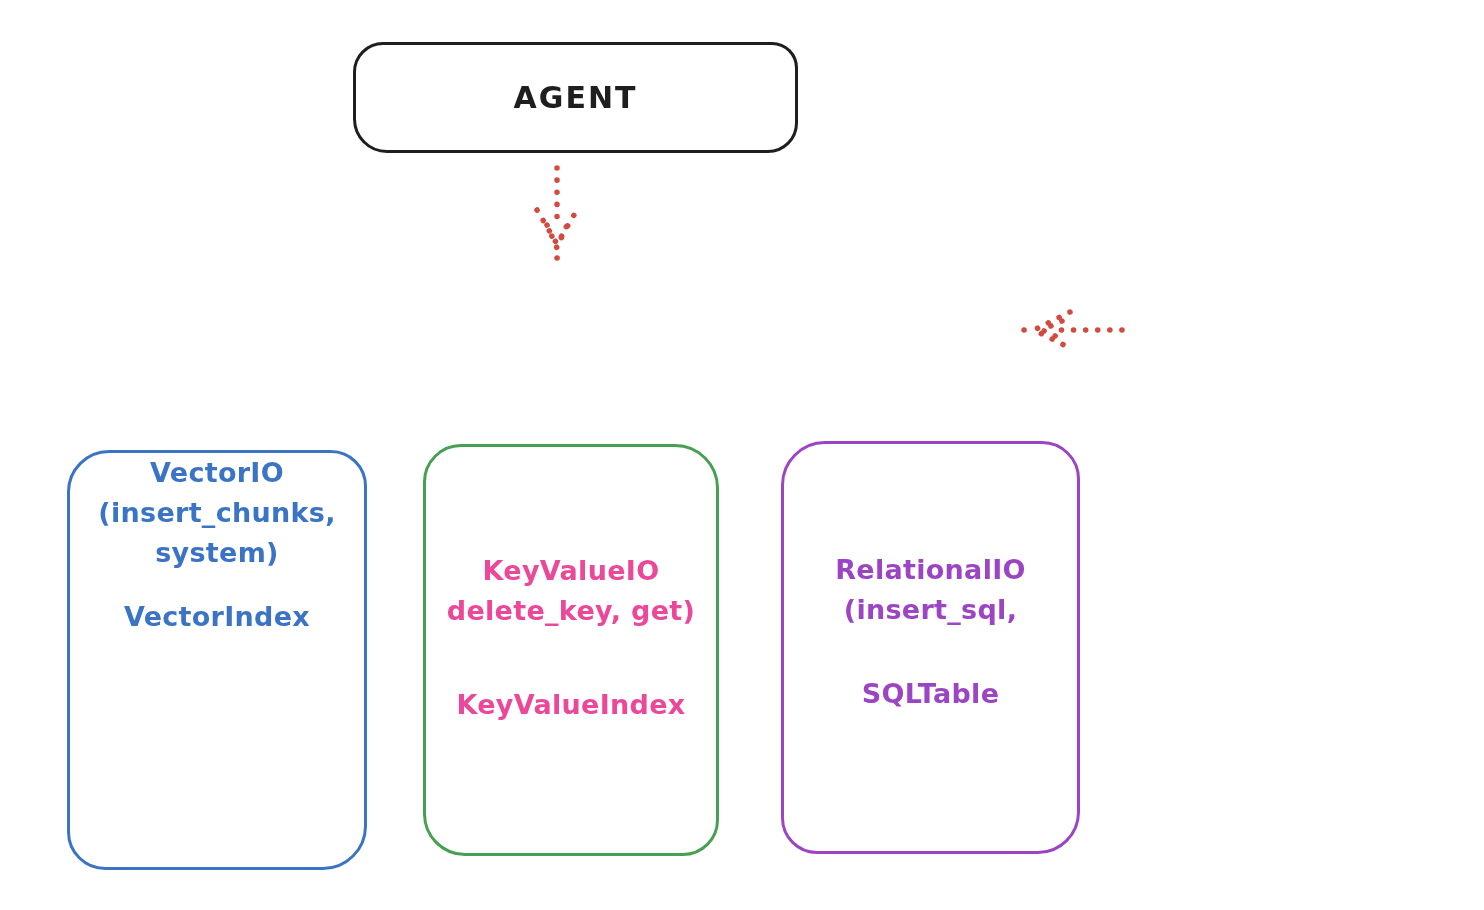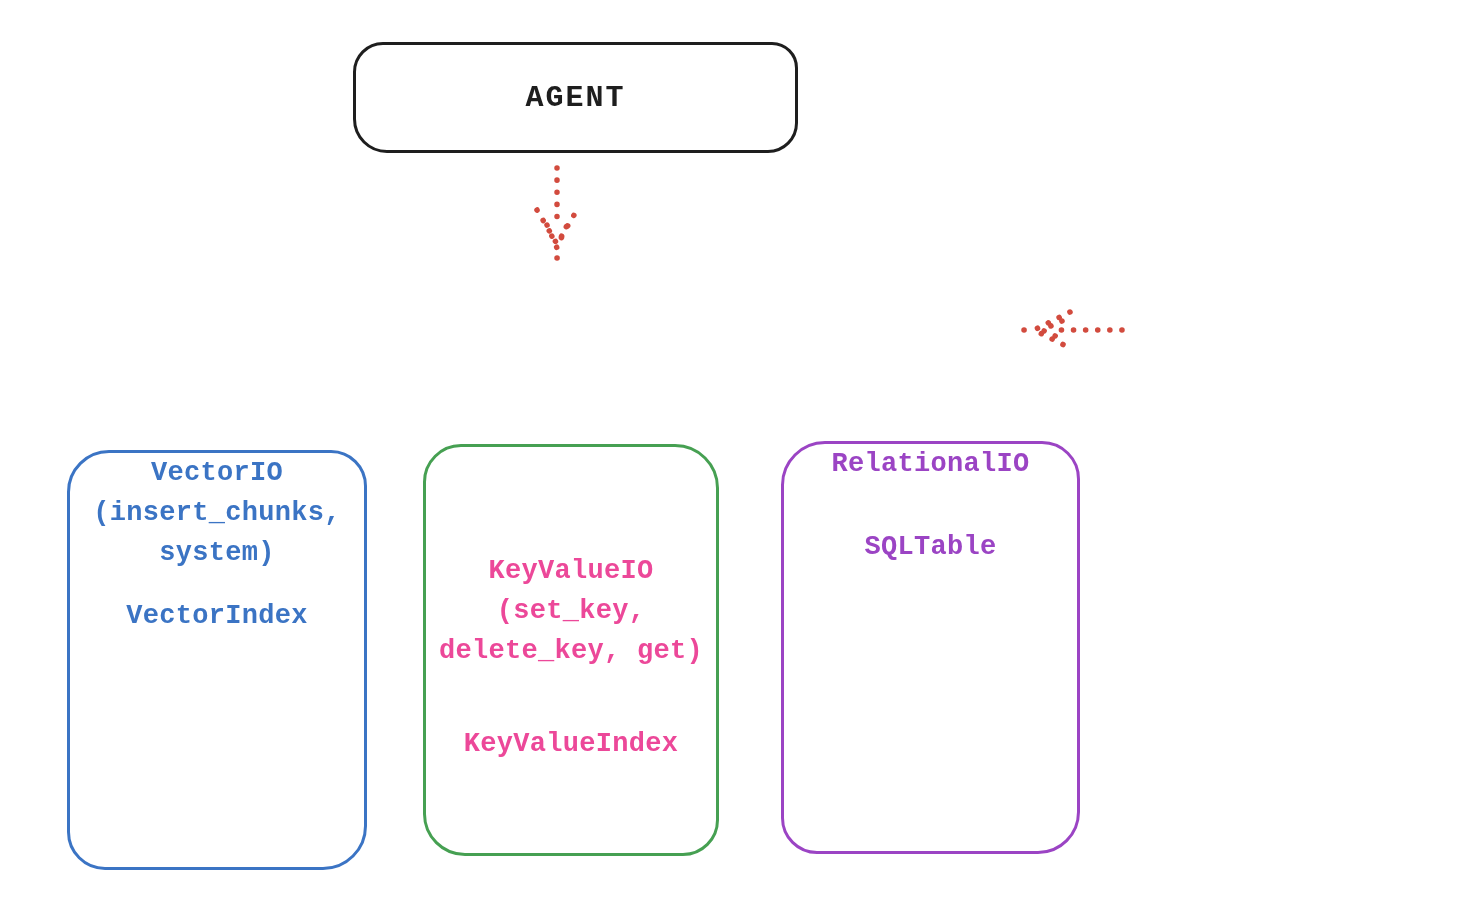--- a/index.html
+++ b/index.html
@@ -5,21 +5,20 @@
   * { margin: 0; padding: 0; box-sizing: border-box; }
   html, body { background: #ffffff; }
   body { font-family: "DejaVu Sans", sans-serif; }
 
   .canvas {
     position: relative;
     width: 1212px;
     height: 910px;
     background: #ffffff;
     overflow: hidden;
-    font-family: Liberation Mono, monospace;
   }
 
   
   .node {
     position: absolute;
     background: #ffffff;
     border: 3.5px solid #1e1e1e;
     display: flex;
     align-items: center;
     justify-content: center;
@@ -98,20 +97,21 @@
     border-color: #46a052; color: #ec4899;
     border-radius: 38px 44px 36px 42px;
     padding-top: 104px;
   }
   .backend-keyvalue .index-label { margin-top: 58px; }
 
   .backend-relational {
     left: 781px; top: 441px; width: 299px; height: 413px;
     border-color: #9b44c4; color: #9b44c4;
     border-radius: 44px 38px 42px 36px;
+    padding-top: 106px;
   }
   .backend-relational .index-label { margin-top: 48px; }
 </style>
 </head>
 <body>
 
 <div class="canvas">
 
   <div class="node node-agent">
     <span class="node-label">AGENT</span>
@@ -138,26 +138,26 @@
       <div>VectorIO</div>
       <div>(insert_chunks,</div>
       <div>system)</div>
     </div>
     <div class="index-label">VectorIndex</div>
   </div>
 
   <div class="backend backend-keyvalue">
     <div class="title-lines">
       <div>KeyValueIO</div>
-      <div>(set_key,</div>
       <div>delete_key, get)</div>
     </div>
     <div class="index-label">KeyValueIndex</div>
   </div>
 
   <div class="backend backend-relational">
     <div class="title-lines">
       <div>RelationalIO</div>
+      <div>(insert_sql,</div>
     </div>
     <div class="index-label">SQLTable</div>
   </div>
 
 </div>
 
 </body></html>

